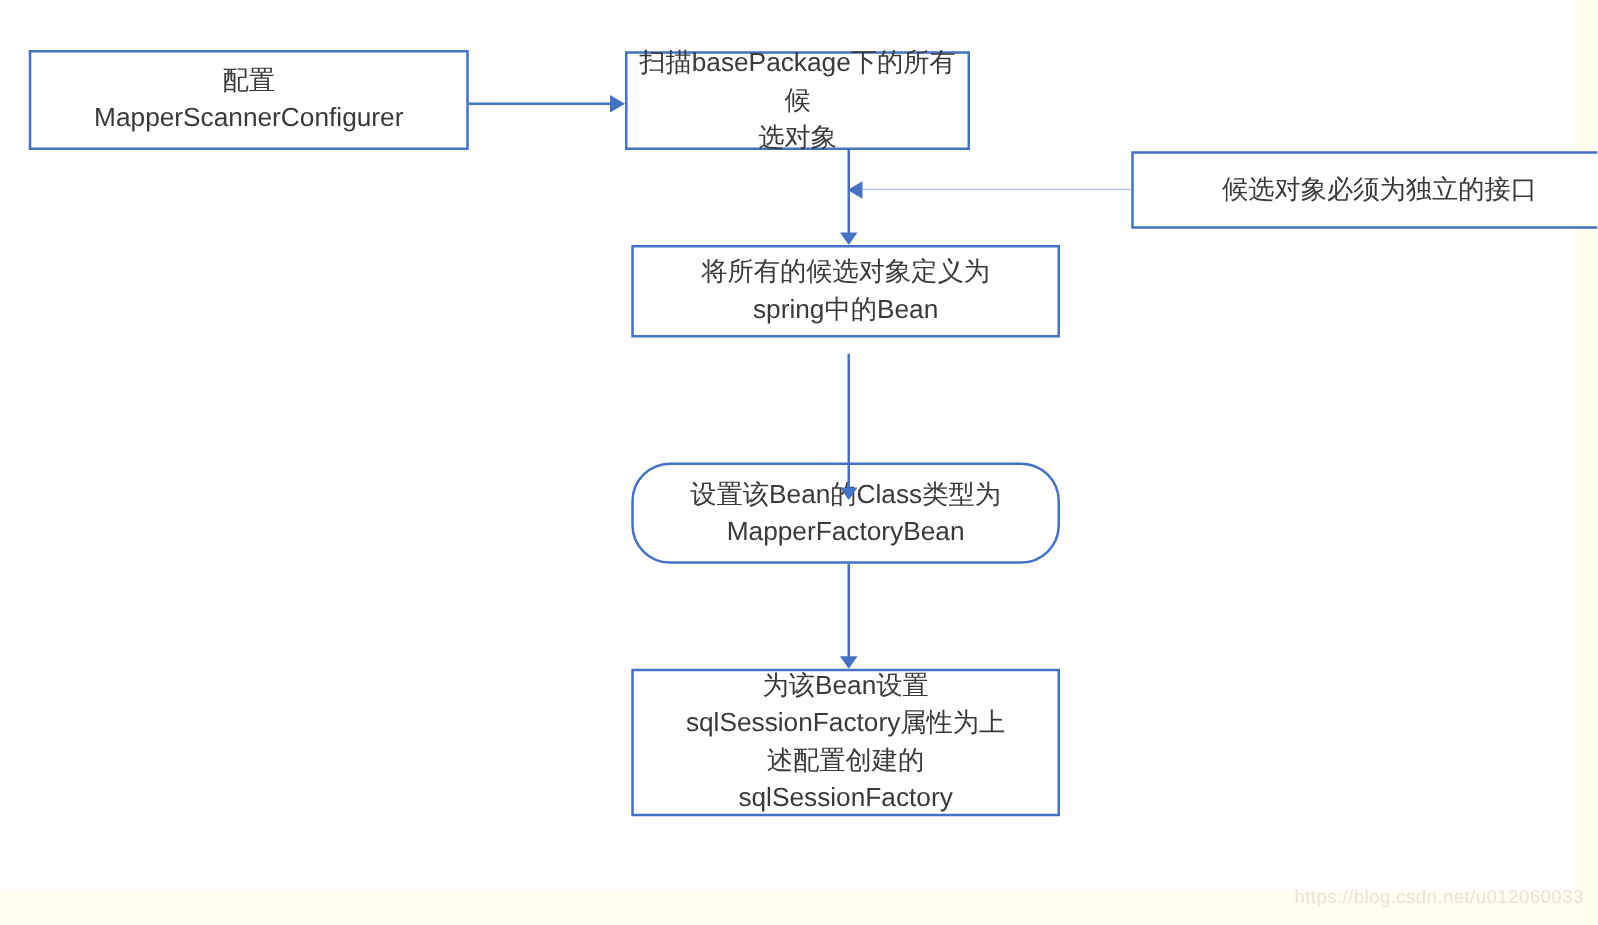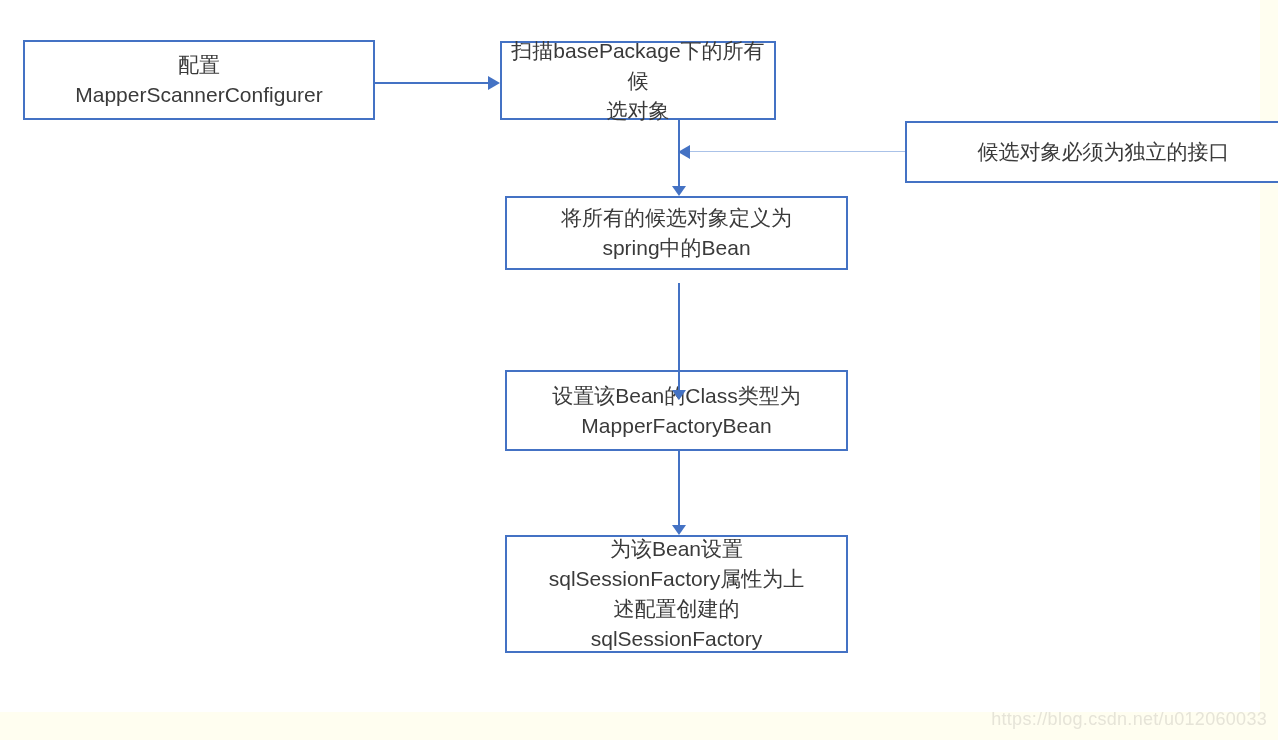--- a/index.html
+++ b/index.html
@@ -25,21 +25,21 @@
     color:var(--ink,#3a3a3a);
     display:flex;align-items:center;justify-content:center;
     text-align:center;white-space:pre-line;
     font-size:21px;line-height:30px;
     z-index:1;
   }
   .node-configure{left:23px;top:40px;width:352px;height:80px;}
   .node-scan{left:500px;top:41px;width:276px;height:79px;}
   .node-note{left:905px;top:121px;width:397px;height:62px;}
   .node-define{left:505px;top:196px;width:343px;height:74px;}
-  .node-setclass{left:505px;top:370px;width:343px;height:81px;}
+  .node-setclass{left:505px;top:370px;width:343px;height:81px;border-radius:31px;}
   .node-setfactory{left:505px;top:535px;width:343px;height:118px;}
 
   .hline,.vline{position:absolute;z-index:3;}
   .hline{height:2px;background:var(--accent,#4472c4);}
   .vline{width:2px;background:var(--accent,#4472c4);}
   .hline-light{position:absolute;z-index:3;height:1px;background:var(--light,#aac2e8);}
   .head{position:absolute;width:0;height:0;z-index:4;}
   .head-right{border-top:7px solid transparent;border-bottom:7px solid transparent;border-left:12px solid var(--accent,#4472c4);}
   .head-left{border-top:7px solid transparent;border-bottom:7px solid transparent;border-right:12px solid var(--accent,#4472c4);}
   .head-down{border-left:7px solid transparent;border-right:7px solid transparent;border-top:10px solid var(--accent,#4472c4);}
@@ -50,21 +50,21 @@
   .a2-head{left:672px;top:186px;}
   .a3-line{left:690px;top:151px;width:215px;}
   .a3-head{left:678px;top:145px;}
   .a4-line{left:678px;top:283px;height:108px;}
   .a4-head{left:672px;top:390px;}
   .a5-line{left:678px;top:451px;height:75px;}
   .a5-head{left:672px;top:525px;}
 
   .watermark{
     position:absolute;right:11px;top:709px;
-    font-size:18px;letter-spacing:.3px;
+    font-size:15px;letter-spacing:.3px;
     color:var(--wm,#e6e4d8);
     z-index:5;
     text-align:center;
   }
 </style>
 </head>
 <body>
 
 <div class="canvas" style="--accent: #4472c4; --light: #aac2e8; --ink: #3a3a3a; --band: #fffef0; --wm: #e6e4d8;">
 

